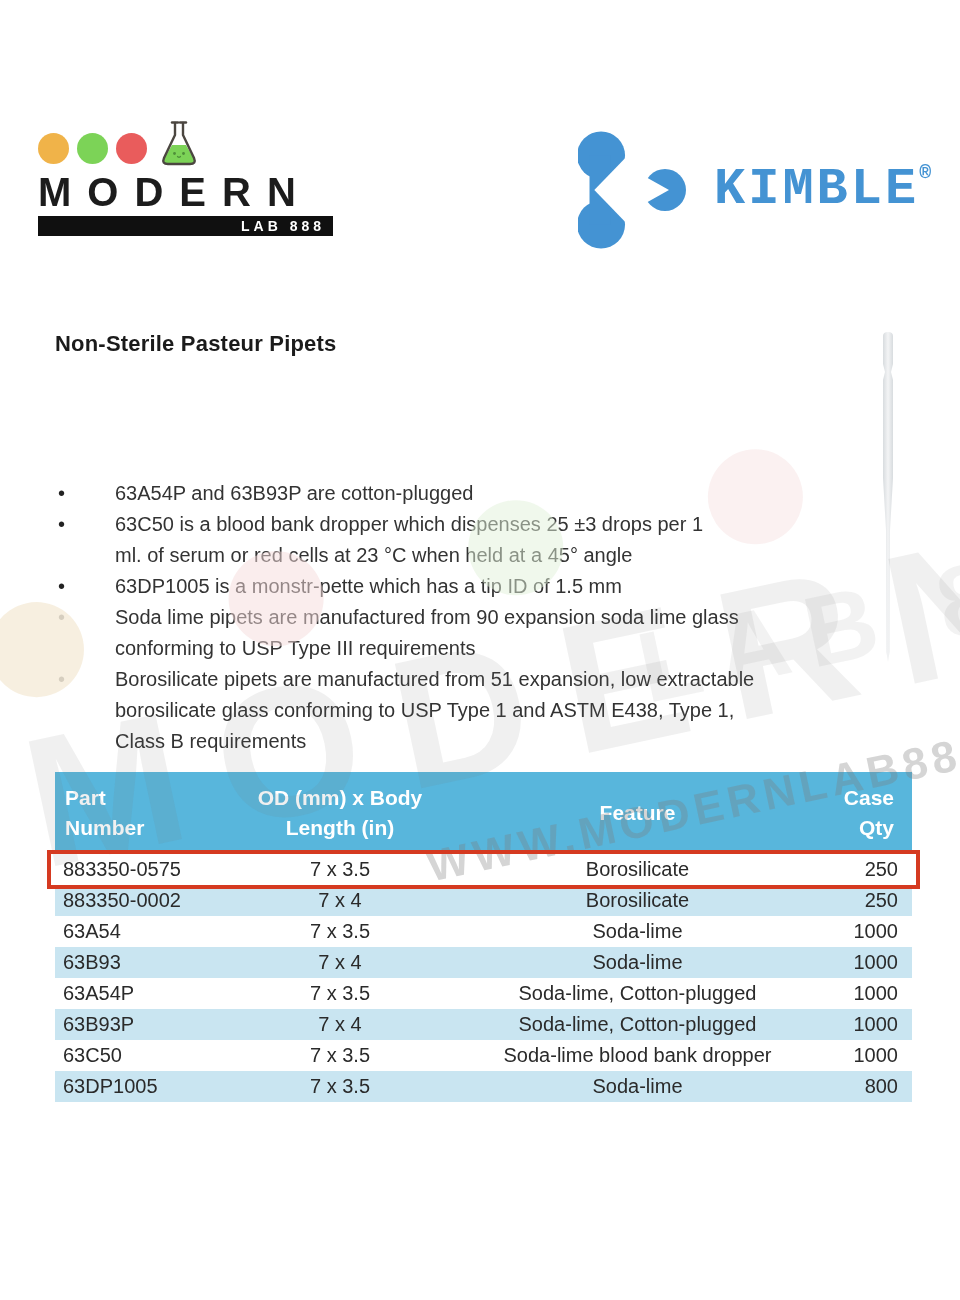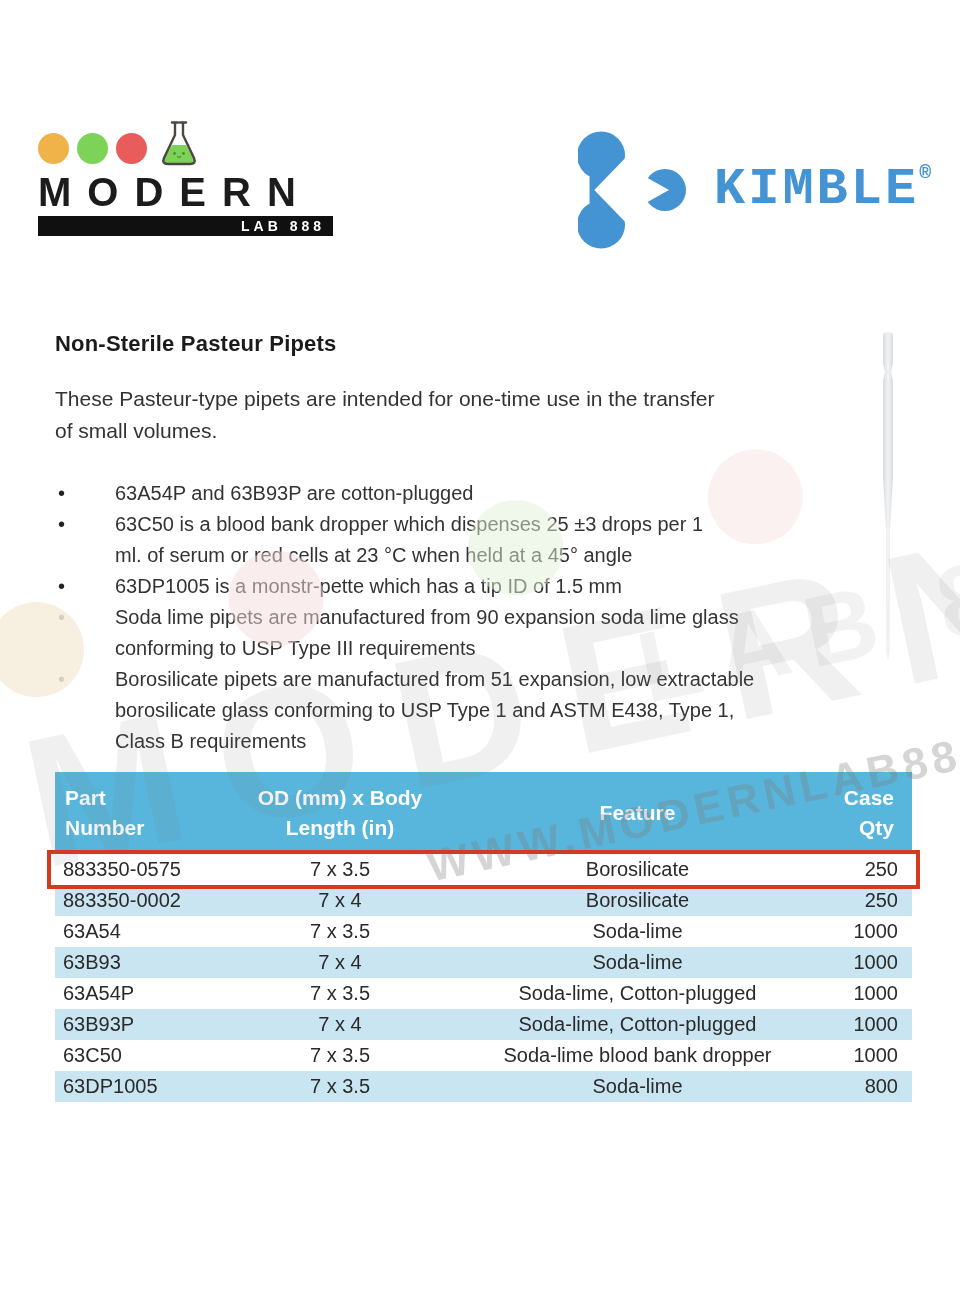--- a/index.html
+++ b/index.html
@@ -155,24 +155,20 @@
       <linearGradient id="pg" x1="0" y1="0" x2="1" y2="0">
         <stop offset="0" stop-color="#D8DCDF"></stop>
         <stop offset="0.5" stop-color="#F3F4F5"></stop>
         <stop offset="1" stop-color="#D8DCDF"></stop>
       </linearGradient>
     </defs>
     <path d="M15,6 Q15,2 20,2 Q25,2 25,6 L25,34 L23,42 L25,50 L25,148 L22,200 L21.6,322 L20,332 L18.4,322 L18,200 L15,148 L15,50 L17,42 L15,34 Z" fill="url(#pg)"></path>
   </svg>
 
   <h1 class="title">Non-Sterile Pasteur Pipets</h1>
-  <div class="intro">
-    <div>These Pasteur-type pipets are intended for one-time use in the transfer</div>
-    <div>of small volumes.</div>
-  </div>
 
   <div class="bullets">
     <div class="b-item">
       <div>63A54P and 63B93P are cotton-plugged</div>
     </div>
     <div class="b-item">
       <div>63C50 is a blood bank dropper which dispenses 25 ±3 drops per 1</div>
       <div>ml. of serum or red cells at 23 °C when held at a 45° angle</div>
     </div>
     <div class="b-item">

